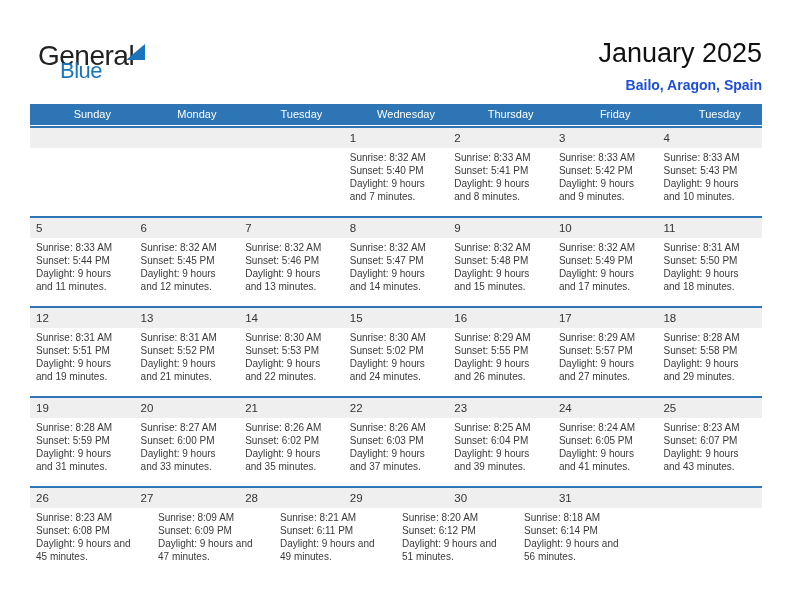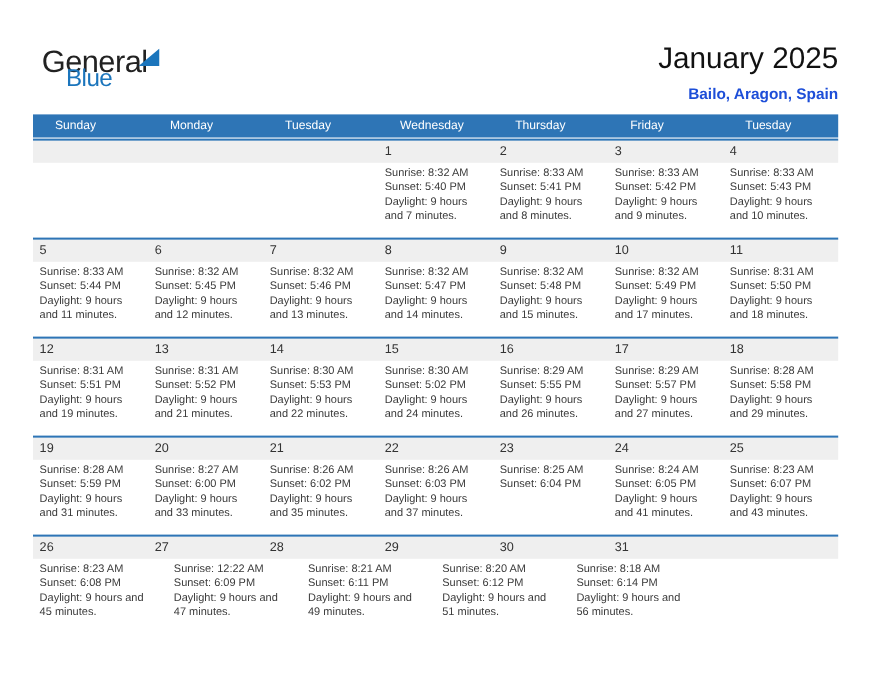--- a/index.html
+++ b/index.html
@@ -30,21 +30,21 @@
     font-size: 14px; font-weight: bold; color: #1d4ed8; text-align: right; white-space: nowrap;
   }
 
   
   .calendar { position: absolute; left: 30px; top: 104px; width: 732px; }
   .weekday-header {
     display: flex; height: 21px; background: #2E75B6;
   }
   .weekday-header .wd {
     flex: 1; color: #ffffff; font-size: 11px; line-height: 21px;
-    padding-left: 20px; overflow: hidden; white-space: nowrap;
+    padding-left: 20px; overflow: hidden; white-space: nowrap; text-align: center;
   }
   .week-row { border-top: 2px solid #2E75B6; margin-top: 1px; height: 89px; }
   .day-strip { display: flex; background: #EFEFEF; height: 20px; }
   .day-strip .num {
     flex: 1; font-size: 11.5px; line-height: 20px; color: #333333; padding-left: 6px;
   }
   .info-strip { display: flex; }
   .info-strip .cell {
     flex: 1; padding: 3px 10px 0 6px; overflow: hidden;
   }
@@ -240,20 +240,21 @@
               <div class="line">Daylight: 9 hours and 35 minutes.</div>
             </div>
             <div class="cell">
               <div class="line">Sunrise: 8:26 AM</div>
               <div class="line">Sunset: 6:03 PM</div>
               <div class="line">Daylight: 9 hours and 37 minutes.</div>
             </div>
             <div class="cell">
               <div class="line">Sunrise: 8:25 AM</div>
               <div class="line">Sunset: 6:04 PM</div>
+              <div class="line">Daylight: 9 hours and 39 minutes.</div>
             </div>
             <div class="cell">
               <div class="line">Sunrise: 8:24 AM</div>
               <div class="line">Sunset: 6:05 PM</div>
               <div class="line">Daylight: 9 hours and 41 minutes.</div>
             </div>
             <div class="cell">
               <div class="line">Sunrise: 8:23 AM</div>
               <div class="line">Sunset: 6:07 PM</div>
               <div class="line">Daylight: 9 hours and 43 minutes.</div>
@@ -270,21 +271,21 @@
             <div class="num">31</div>
             <div class="num"></div>
           </div>
           <div class="info-strip">
             <div class="cell">
               <div class="line">Sunrise: 8:23 AM</div>
               <div class="line">Sunset: 6:08 PM</div>
               <div class="line">Daylight: 9 hours and 45 minutes.</div>
             </div>
             <div class="cell">
-              <div class="line">Sunrise: 12:22 AM</div>
+              <div class="line">Sunrise: 8:09 AM</div>
               <div class="line">Sunset: 6:09 PM</div>
               <div class="line">Daylight: 9 hours and 47 minutes.</div>
             </div>
             <div class="cell">
               <div class="line">Sunrise: 8:21 AM</div>
               <div class="line">Sunset: 6:11 PM</div>
               <div class="line">Daylight: 9 hours and 49 minutes.</div>
             </div>
             <div class="cell">
               <div class="line">Sunrise: 8:20 AM</div>

